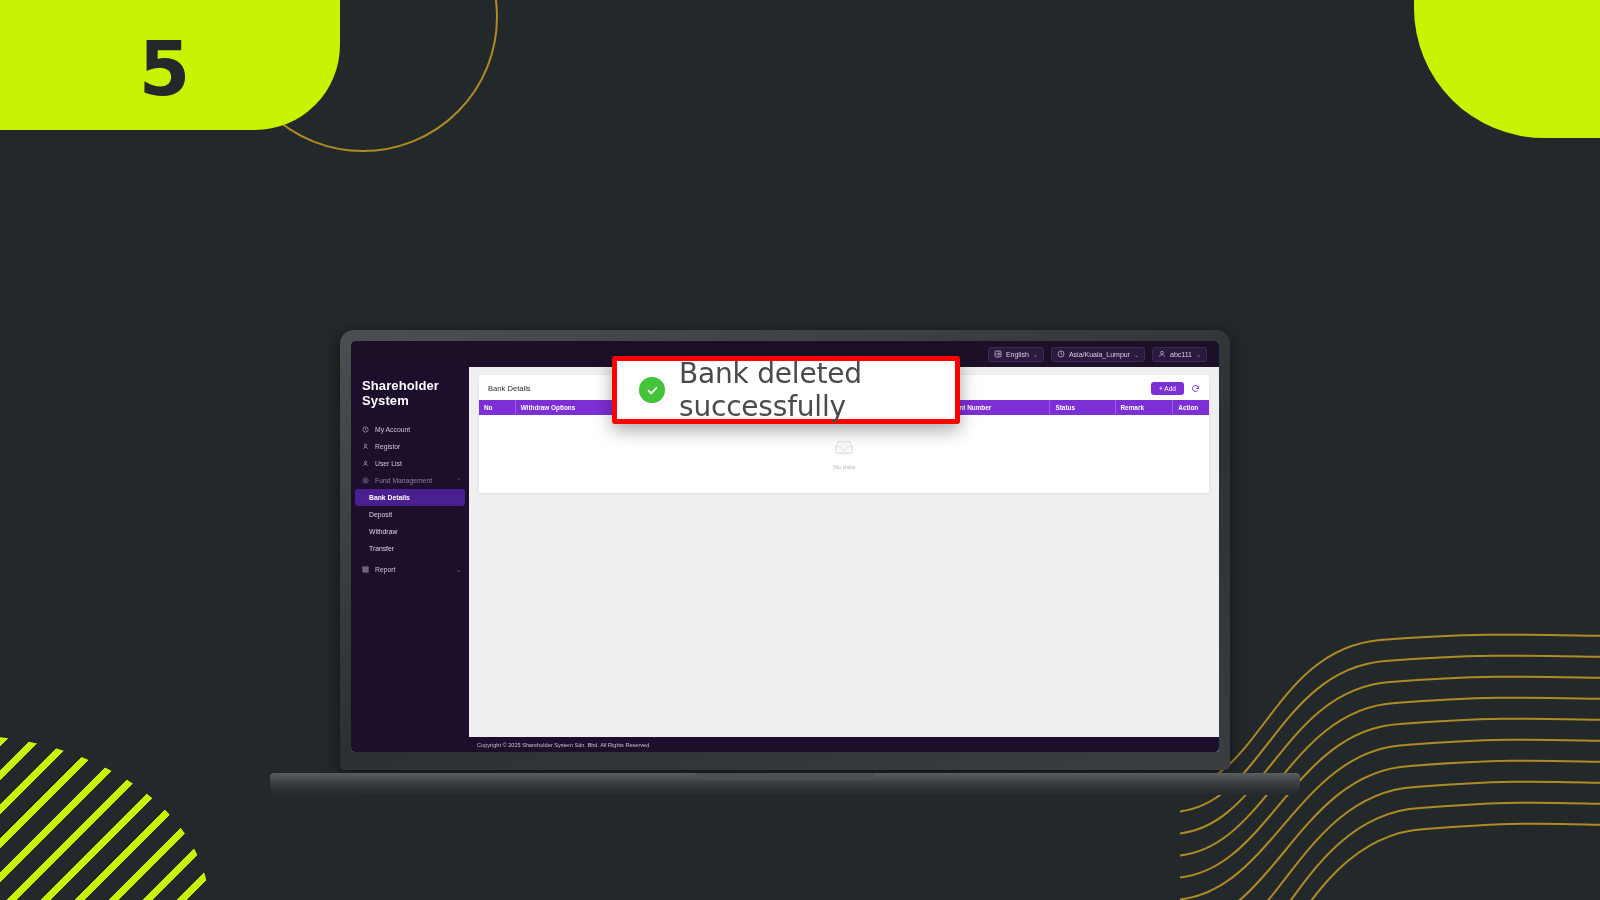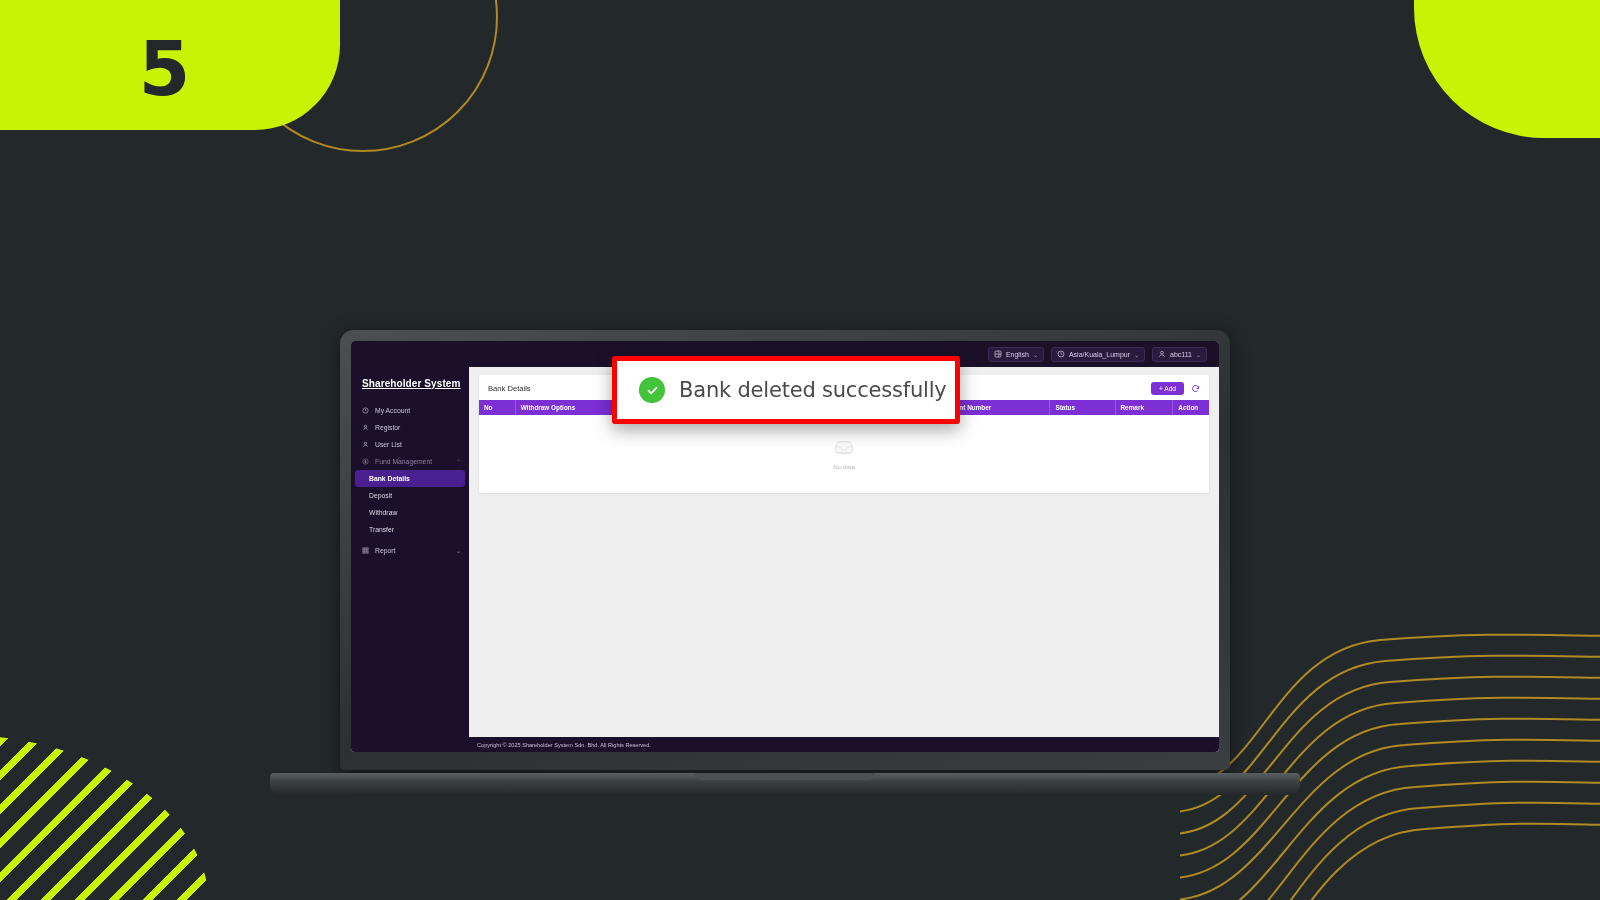--- a/index.html
+++ b/index.html
@@ -95,22 +95,22 @@
   .pill .ic { width: 8px; height: 8px; display: inline-flex; align-items: center; justify-content: center; opacity: .85; }
   .pill .caret { font-size: 6px; opacity: .7; }
 
   .app-body { flex: 1; display: flex; min-height: 0; }
 
   .sidebar {
     width: 118px; background: #1b0f2b; flex: none;
     display: flex; flex-direction: column; padding-top: 11px;
   }
   .brand {
-    color: #ffffff; font-size: 10px; font-weight: 700;
-    padding: 0 0 13px 11px; letter-spacing: .1px; text-decoration: underline;
+    color: #ffffff; font-size: 13px; font-weight: 700;
+    padding: 0 0 13px 11px; letter-spacing: .1px;
   }
   .nav-item {
     display: flex; align-items: center; gap: 6px;
     padding: 5px 8px 5px 11px; color: #cfc4dd; font-size: 6.8px;
     position: relative;
   }
   .nav-item .chev { margin-left: auto; font-size: 6px; opacity: .65; }
   .nav-item.dim { color: #8d7fa3; }
   .nav-icon { width: 7px; height: 7px; flex: none; opacity: .85; }
   .sub-item {
@@ -157,21 +157,21 @@
     position: absolute; left: 612px; top: 356px; width: 348px; height: 68px;
     border: 5px solid #ff0000; background: #ffffff; border-radius: 3px;
     display: flex; align-items: center; gap: 14px; padding-left: 22px;
     box-shadow: 0 6px 18px rgba(0,0,0,.35);
   }
   .toast-check {
     width: 26px; height: 26px; border-radius: 50%; background: #43c53a;
     display: flex; align-items: center; justify-content: center; flex: none;
     box-shadow: inset 0 0 0 1px rgba(0,0,0,.05);
   }
-  .toast-msg { font-size: 21px; color: #4a4a4a; font-family: "DejaVu Sans", sans-serif; letter-spacing: -.2px; }
+  .toast-msg { font-size: 28px; color: #4a4a4a; font-family: "DejaVu Sans", sans-serif; letter-spacing: -.2px; }
 
   
   .headline {
     position: absolute; left: 0; top: 210px; width: 1600px; text-align: center;
     color: #ffffff; font-size: 37px; font-weight: 700;
     font-family: "DejaVu Sans", sans-serif; letter-spacing: -.5px;
   }
 </style>
 </head>
 <body>

